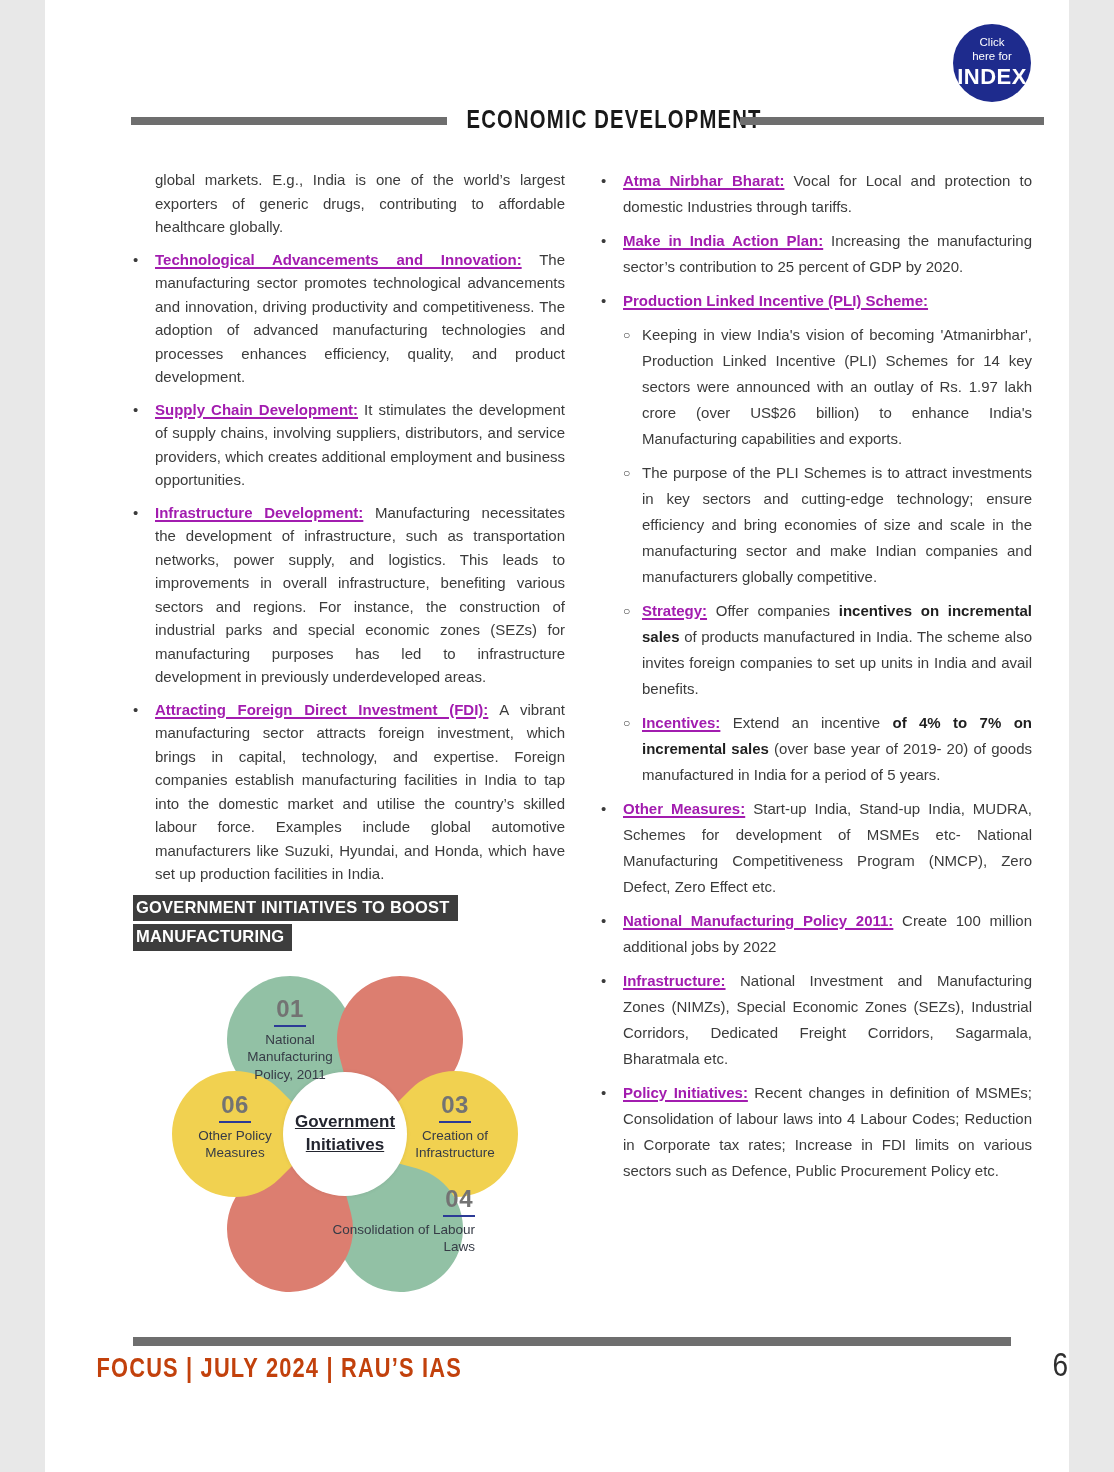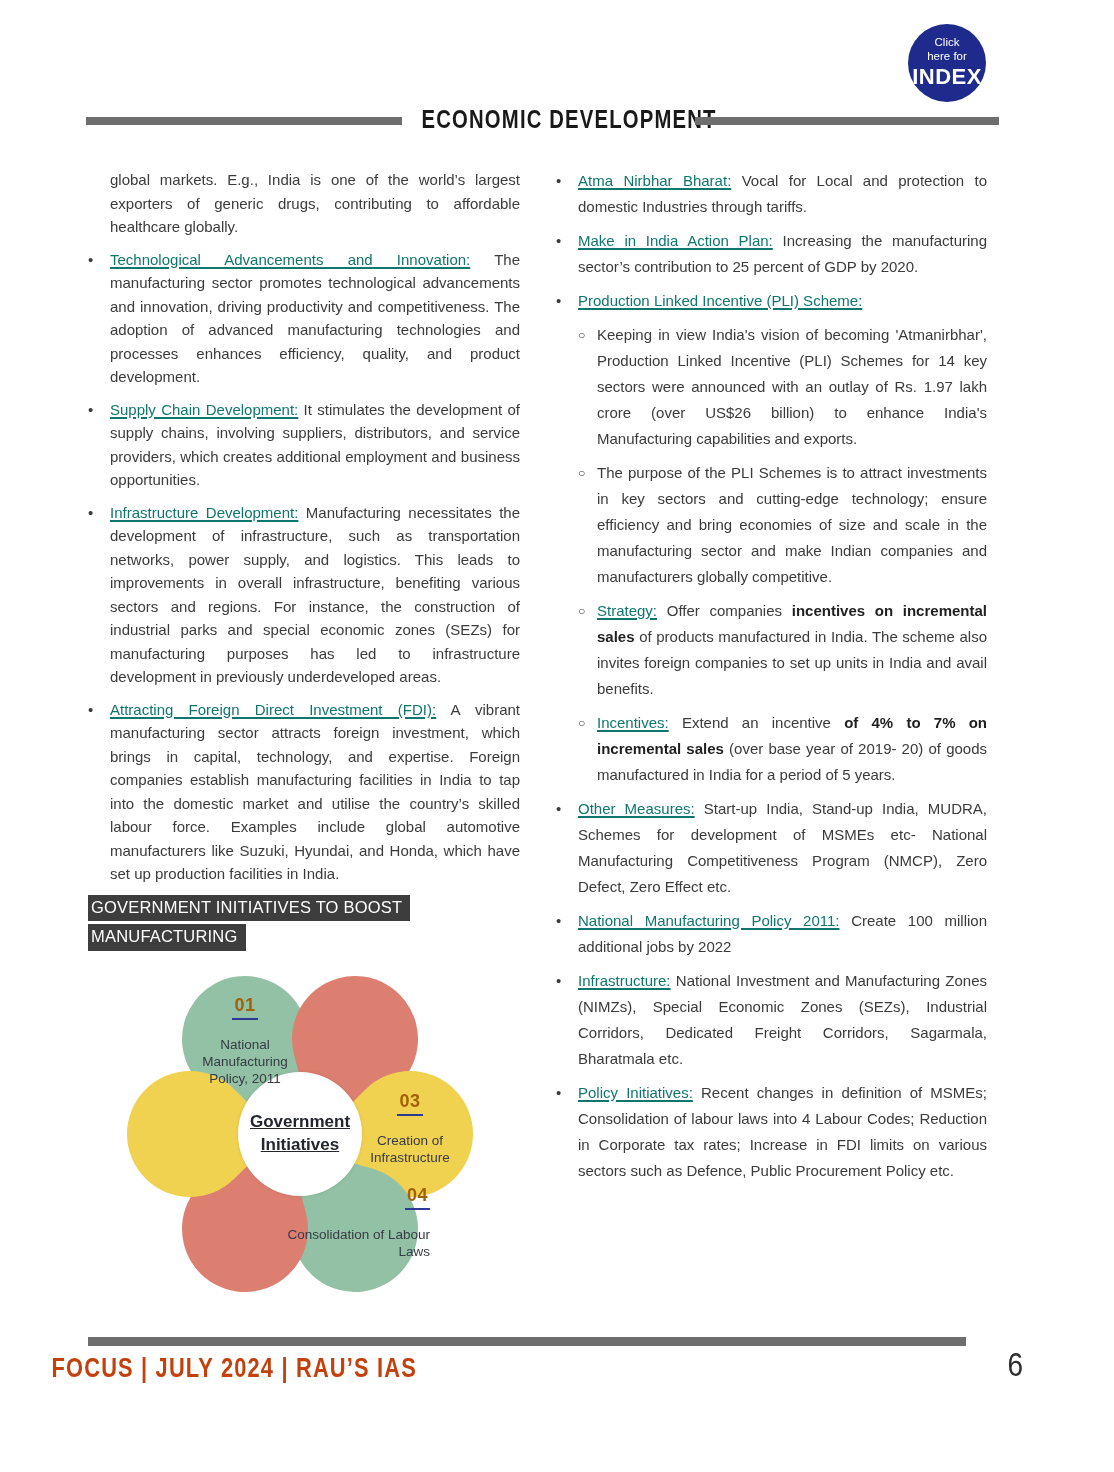--- a/index.html
+++ b/index.html
@@ -1,16 +1,16 @@
 <!DOCTYPE html>
 <html><head>
 <meta charset="utf-8">
 <style>
   html,body{margin:0;padding:0;background:#e8e8e8;}
-  .page{position:relative;width:1114px;height:1472px;margin:0 auto;background:#ffffff;overflow:hidden;
+  .page{position:relative;width:1024px;height:1472px;margin:0 auto;background:#ffffff;overflow:hidden;
         font-family:"Liberation Sans","DejaVu Sans",sans-serif;}
 
   
   .badge{position:absolute;left:908px;top:24px;width:78px;height:78px;border-radius:50%;
          background:#1e2b8d;color:#fff;text-align:center;display:flex;flex-direction:column;
          justify-content:center;line-height:1.18;cursor:pointer;}
   .badge .s{font-size:11.5px;}
   .badge .ix{font-size:22px;font-weight:bold;letter-spacing:.5px;margin-top:1px;}
 
   .header-bar{position:absolute;height:8px;background:#6e6e6e;top:117px;}
@@ -26,43 +26,43 @@
   .col-left{left:88px;width:432px;font-size:15px;line-height:23.5px;}
   .col-right{left:556px;width:431px;font-size:15px;line-height:26px;}
 
   .intro{margin:0 0 9px 22px;}
   .bullet{display:flex;margin-bottom:9px;}
   .col-right .bullet{margin-bottom:8px;}
   .marker{width:22px;flex:none;}
   .sub{margin-left:22px;}
   .sub .marker{width:19px;font-size:12px;}
   .btext{flex:1;}
-  .lead{font-weight:normal;color:#0f766e;text-decoration:underline;text-decoration-thickness:1.5px;text-underline-offset:2px;}
+  .lead{font-weight:bold;color:#a21caf;text-decoration:underline;text-decoration-thickness:1.5px;text-underline-offset:2px;}
   .b{font-weight:bold;color:#1f1f1f;}
 
   
-  .section-heading{margin-top:3px;font-weight:normal;font-size:16.5px;line-height:1;color:#fff;text-align:left;}
+  .section-heading{margin-top:3px;font-weight:bold;font-size:16.5px;line-height:1;color:#fff;text-align:left;}
   .section-heading .hl{display:inline-block;background:#3d3d3d;padding:4px 8px 6px 3px;margin-bottom:3px;letter-spacing:.2px;}
 
   
   .diagram{position:relative;width:424px;height:352px;margin:4px auto 0;}
   .petal{position:absolute;width:126px;height:126px;z-index:1;}
   .p1{left:90px;top:18px;border-radius:50% 50% 0 50%;transform:rotate(15deg);}
   .p2{left:200px;top:18px;border-radius:50% 50% 50% 0;transform:rotate(-15deg);}
   .p3{left:255px;top:113px;border-radius:50% 50% 50% 0;transform:rotate(45deg);}
   .p4{left:200px;top:208px;border-radius:0 50% 50% 50%;transform:rotate(15deg);}
   .p5{left:90px;top:208px;border-radius:50% 0 50% 50%;transform:rotate(-15deg);}
   .p6{left:35px;top:113px;border-radius:50% 0 50% 50%;transform:rotate(45deg);}
   .hub{position:absolute;left:146px;top:114px;width:124px;height:124px;border-radius:50%;background:#fff;
        z-index:2;display:flex;align-items:center;justify-content:center;text-align:center;
        font-weight:bold;font-size:17px;color:#23252f;line-height:1.3;box-shadow:0 0 4px rgba(0,0,0,.08);text-decoration:underline;}
   .hub span{width:104px;display:inline-block;}
   .ptext{position:absolute;z-index:3;text-align:center;color:#363b46;font-size:13.5px;line-height:1.28;}
-  .num{display:inline-block;font-weight:bold;font-size:18px;color:#a16207;border-bottom:2.5px solid #2c3a96;
-       padding:0 2px 1px;margin-bottom:16px;letter-spacing:.5px;}
+  .num{display:inline-block;font-weight:bold;font-size:24px;color:#737373;border-bottom:2.5px solid #2c3a96;
+       padding:0 2px 1px;margin-bottom:4px;letter-spacing:.5px;}
   .t1{left:97px;top:36px;width:112px;}
   .t2{left:203px;top:36px;width:120px;}
   .t3{left:258px;top:132px;width:120px;}
   .t4{left:188px;top:226px;width:150px;text-align:right;}
   .t5{left:100px;top:226px;width:106px;}
   .t6{left:45px;top:132px;width:106px;}
 
   
   .footer-bar{position:absolute;left:88px;top:1337px;width:878px;height:9px;background:#6e6e6e;}
   .footer-text{position:absolute;top:1352px;left:0;width:1114px;font-size:28px;color:#c2410c;white-space:nowrap;}
@@ -116,20 +116,21 @@
         </div>
     <div class="petal p1" style="background: rgb(146, 193, 165);"></div>
         <div class="ptext t1"><span class="num">01</span><div>National Manufacturing Policy, 2011</div></div>
         <div class="petal p2" style="background: rgb(220, 126, 112);"></div>
         <div class="petal p3" style="background: rgb(241, 209, 80);"></div>
         <div class="ptext t3"><span class="num">03</span><div>Creation of Infrastructure</div></div>
         <div class="petal p4" style="background: rgb(146, 193, 165);"></div>
         <div class="ptext t4"><span class="num">04</span><div>Consolidation of Labour Laws</div></div>
         <div class="petal p5" style="background: rgb(220, 126, 112);"></div>
         <div class="petal p6" style="background: rgb(241, 209, 80);"></div>
+        <div class="ptext t6"><span class="num">06</span><div>Other Policy Measures</div></div>
       </div>
   </div>
 
   <div class="col col-right">
     <div id="right-list">
         <div class="bullet">
           <span class="marker">•</span>
           <div class="btext"><span class="lead">Atma Nirbhar Bharat:</span> Vocal for Local and protection to domestic Industries through tariffs.</div>
         </div>
         <div class="bullet">

